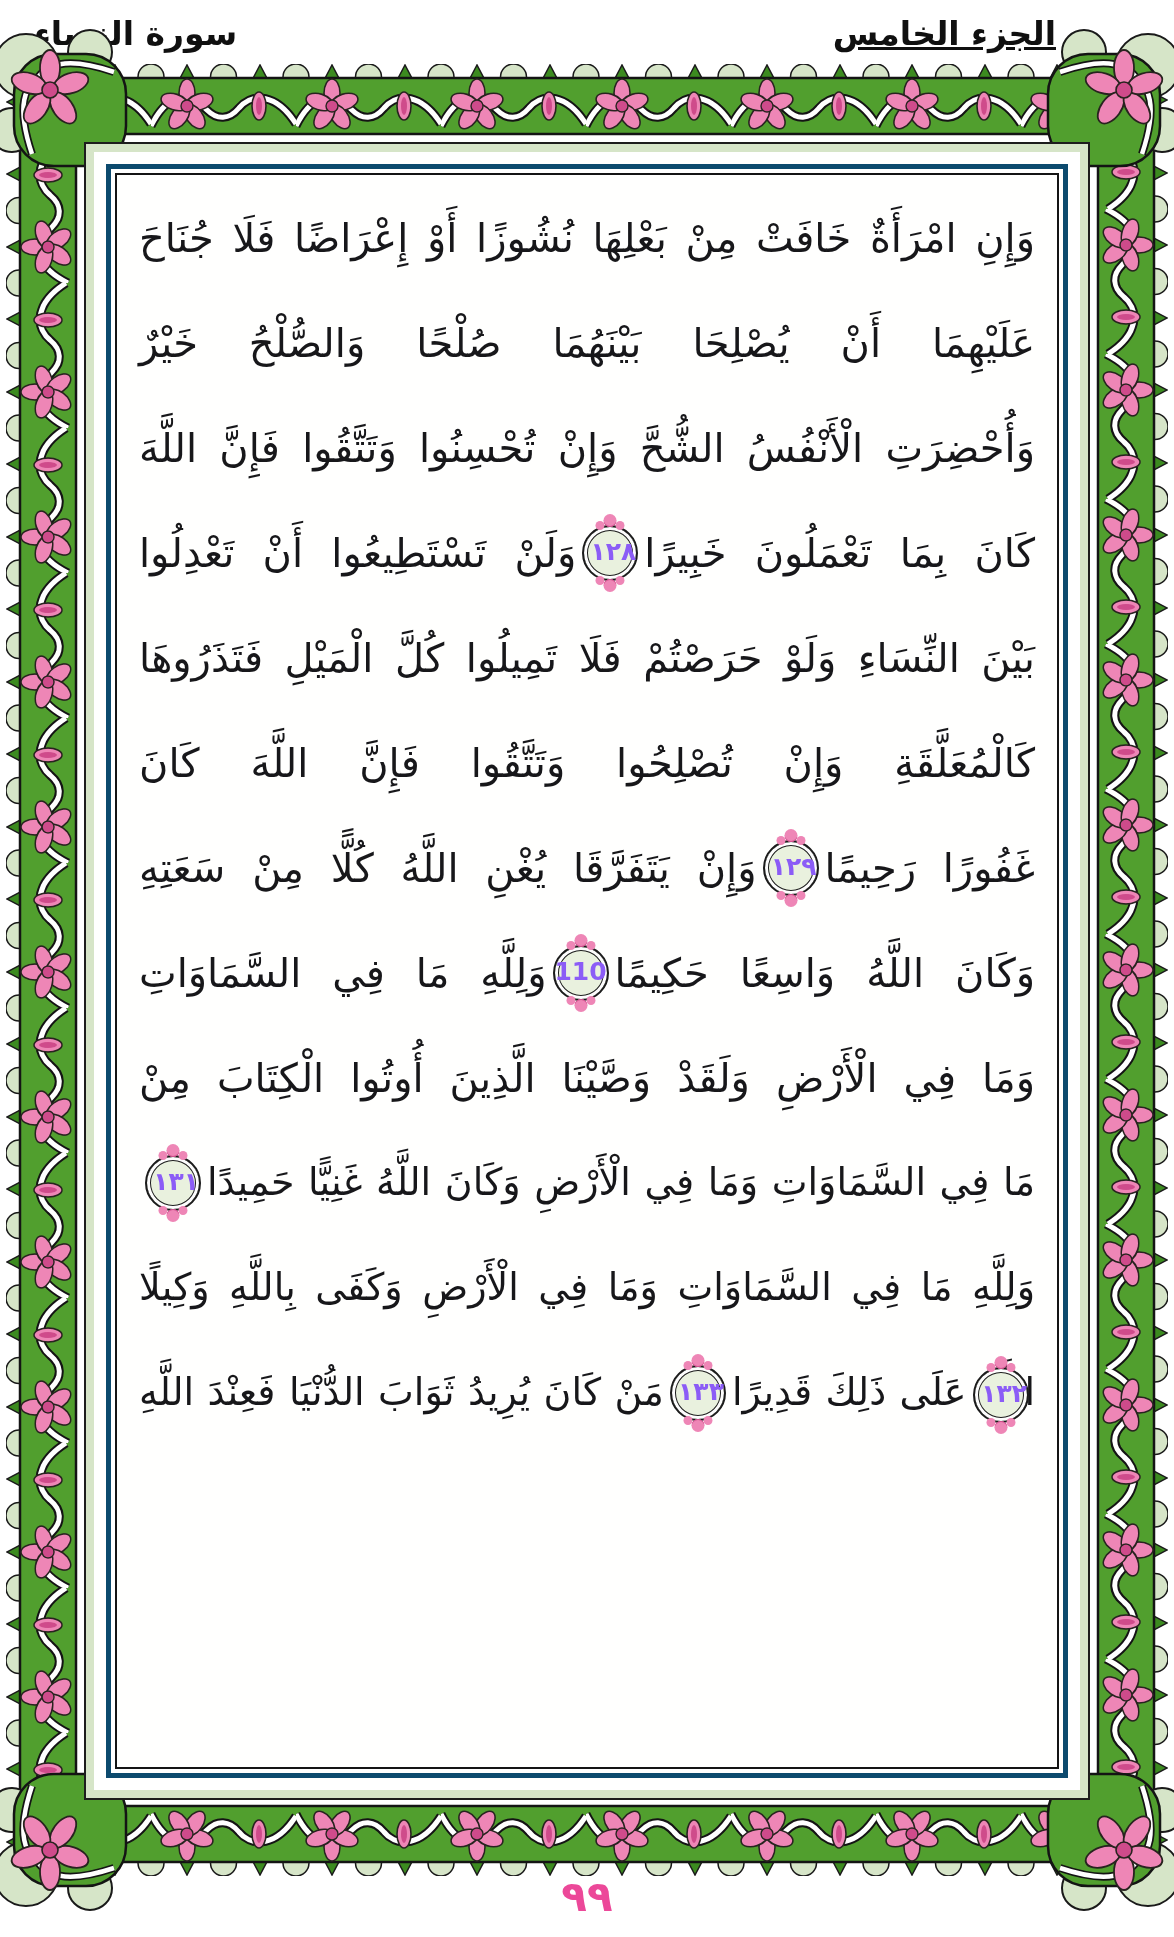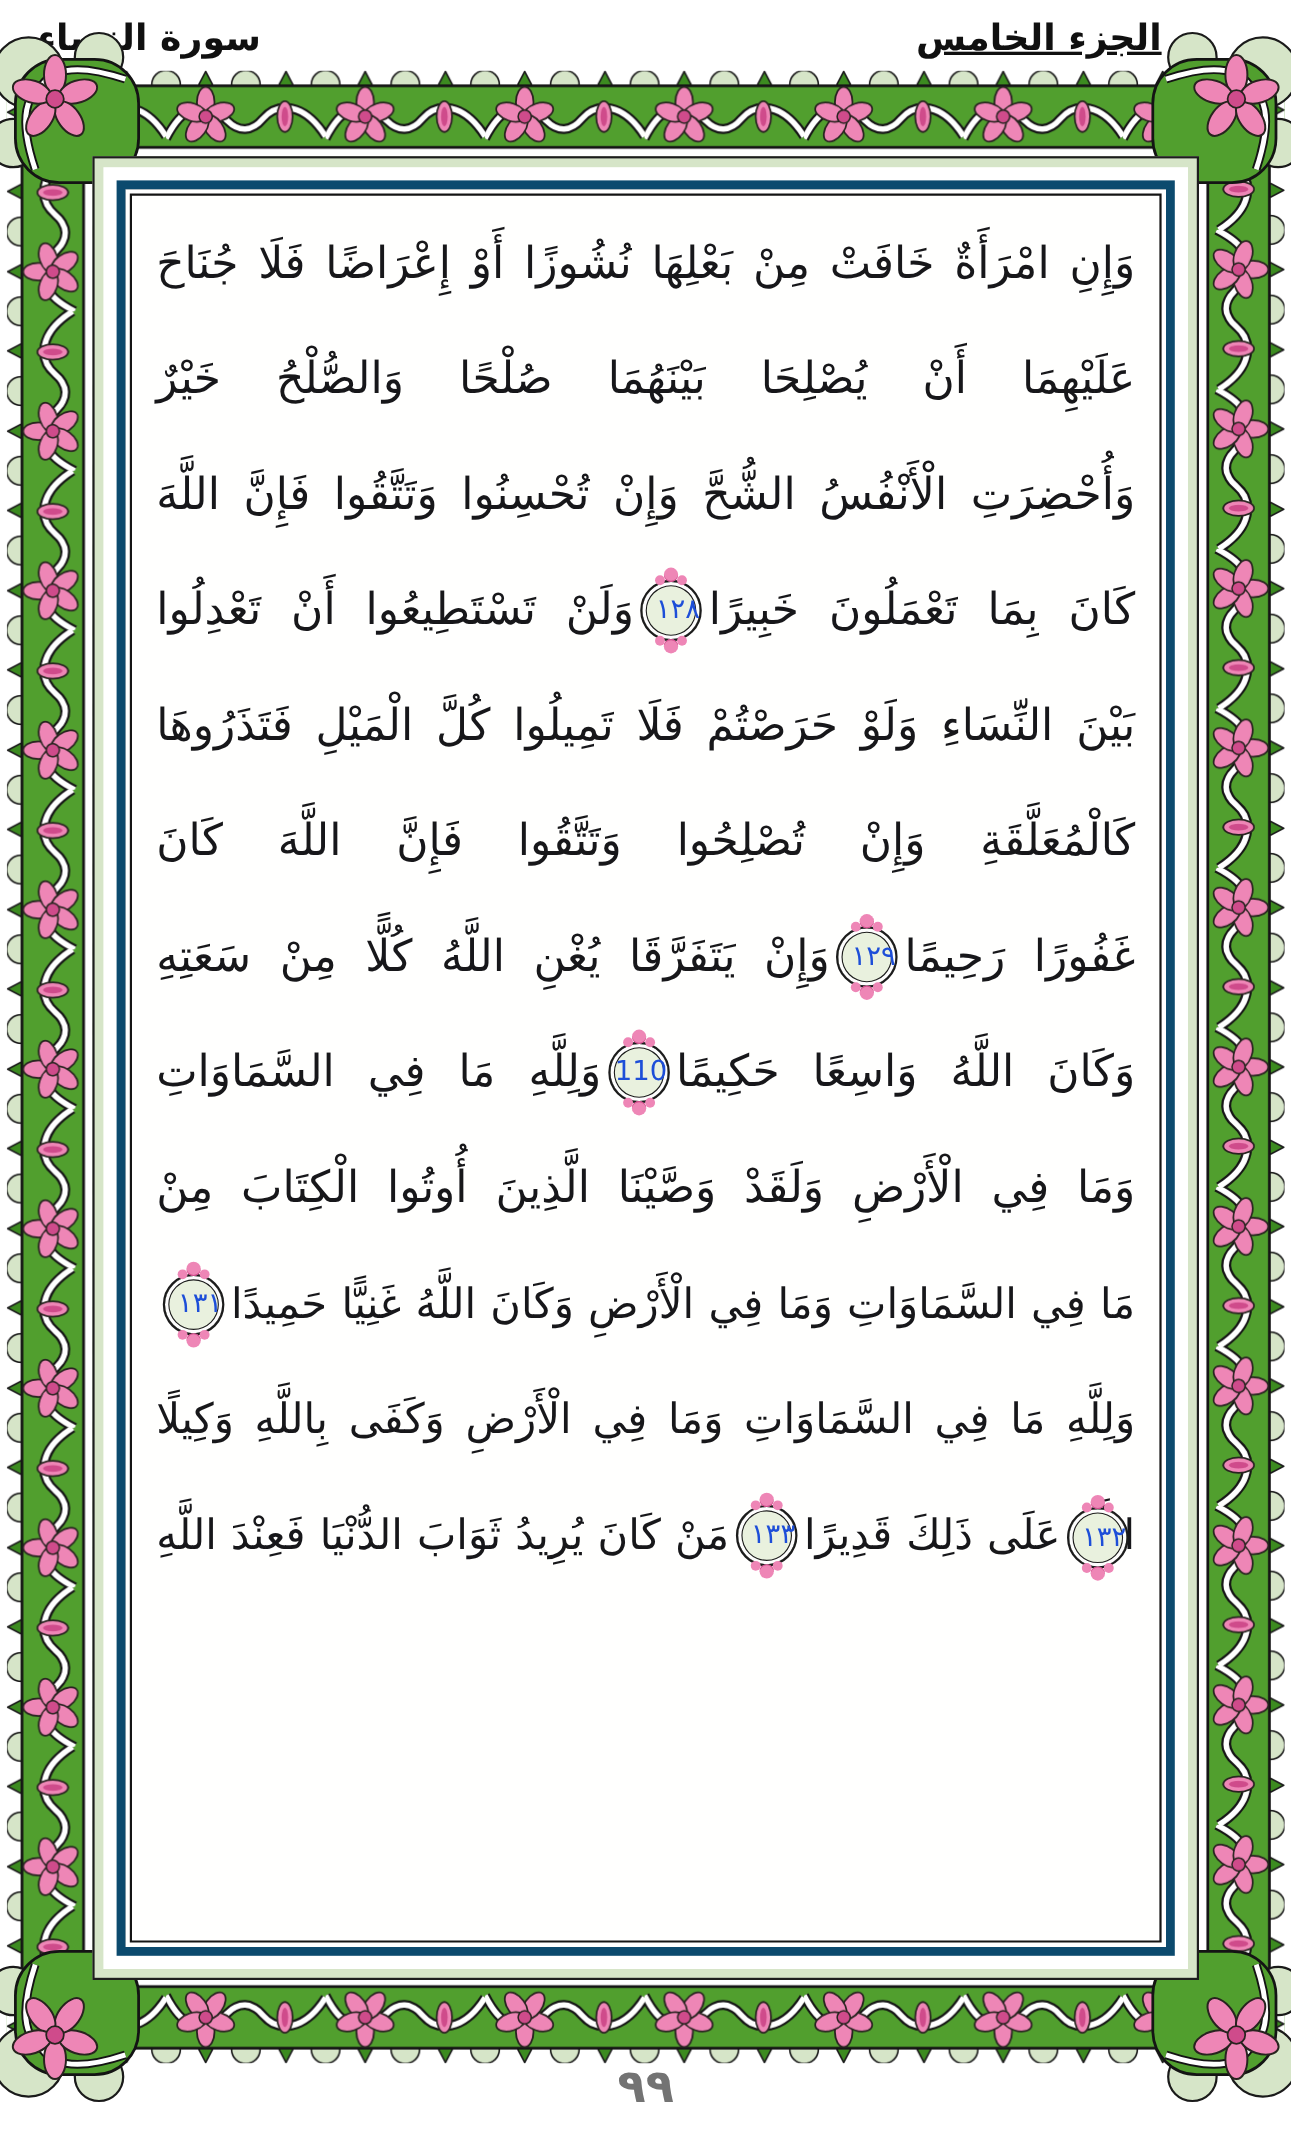--- a/index.html
+++ b/index.html
@@ -22,40 +22,40 @@
   .corner{position:absolute;width:150px;height:150px;}
   #corner-tl{left:-12px;top:28px;}
   #corner-tr{left:1036px;top:28px;transform:scaleX(-1);}
   #corner-bl{left:-12px;top:1762px;transform:scaleY(-1);}
   #corner-br{left:1036px;top:1762px;transform:scale(-1,-1);}
   
   #pale-ring{position:absolute;left:84px;top:142px;width:1006px;height:1658px;
     background:var(--pale-green,#d6e5c8);border:2px solid #1d1d1d;box-sizing:border-box;}
   #white-gap{position:absolute;left:8px;top:8px;right:8px;bottom:8px;background:#ffffff;}
   #text-frame{position:absolute;left:12px;top:12px;right:12px;bottom:12px;box-sizing:border-box;
-    border:8px solid #0c4a6e;box-shadow:inset 0 0 0 4px #ffffff,inset 0 0 0 6px #141414;background:#fffffe;}
+    border:5px solid #0c4a6e;box-shadow:inset 0 0 0 4px #ffffff,inset 0 0 0 6px #141414;background:#fffffe;}
   #text-area{position:absolute;left:28px;top:14px;right:28px;bottom:14px;direction:rtl;}
   
   .qline{height:105px;line-height:105px;font-size:40px;color:#17171a;
     text-align:justify;text-align-last:justify;-moz-text-align-last:justify;}
   .qline span{vertical-align:middle;}
   
   .vmark{display:inline-block;position:relative;width:56px;height:56px;line-height:50px;
     border-radius:50%;background:var(--marker-bg,#e9f1de);border:2px solid #1c1c1c;
     box-shadow:inset 0 0 0 3px #fdfdfd,inset 0 0 0 4px #1c1c1c;
-    text-align:left;font-size:25px;font-weight:normal;color:#1d4ed8;
+    text-align:left;font-size:25px;font-weight:bold;color:#8b5cf6;
     vertical-align:middle;margin:0 6px;box-sizing:border-box;}
   .vmark::before,.vmark::after{content:"";position:absolute;left:50%;width:13px;height:13px;
     border-radius:50%;background:var(--flower-pink,#ee86b6);
     box-shadow:-10px 5px 0 -2px var(--flower-pink,#ee86b6),10px 5px 0 -2px var(--flower-pink,#ee86b6),0 -1px 0 0 var(--deep-pink,#cf4b8b) inset;}
   .vmark::before{top:-13px;transform:translateX(-50%);}
   .vmark::after{bottom:-13px;transform:translateX(-50%) scaleY(-1);}
   
   #page-number{position:absolute;left:0;right:0;top:1872px;text-align:center;
-    font-size:42px;font-weight:bold;color:#737373;}
+    font-size:42px;font-weight:bold;color:#ec4899;}
 </style>
 </head>
 <body>
 
 <div id="page">
 
   <div class="hdr" id="hdr-juz">الجزء الخامس</div>
   <div class="hdr" id="hdr-surah">سورة النساء</div>
 
   <div class="strip" id="strip-top"><svg width="1162" height="78" viewBox="0 0 1162 78" xmlns="http://www.w3.org/2000/svg">

